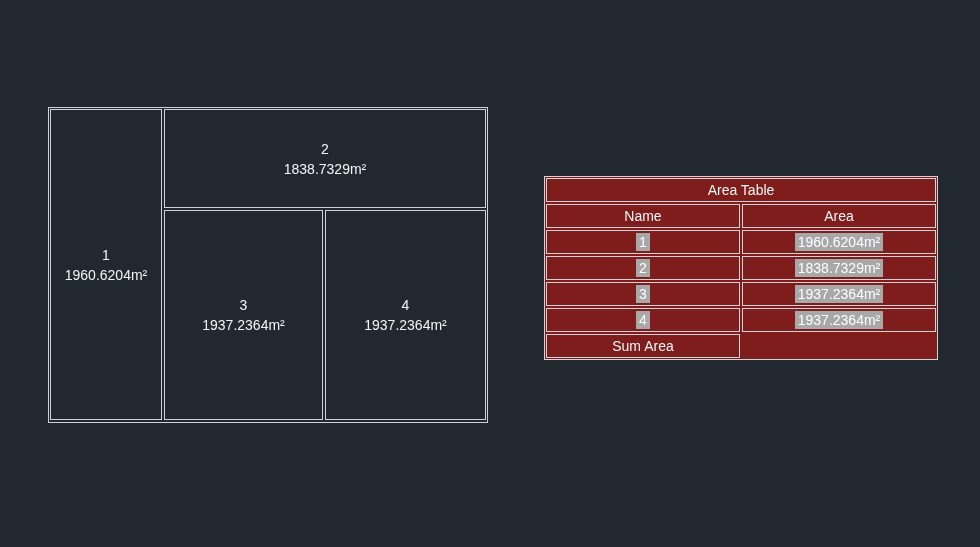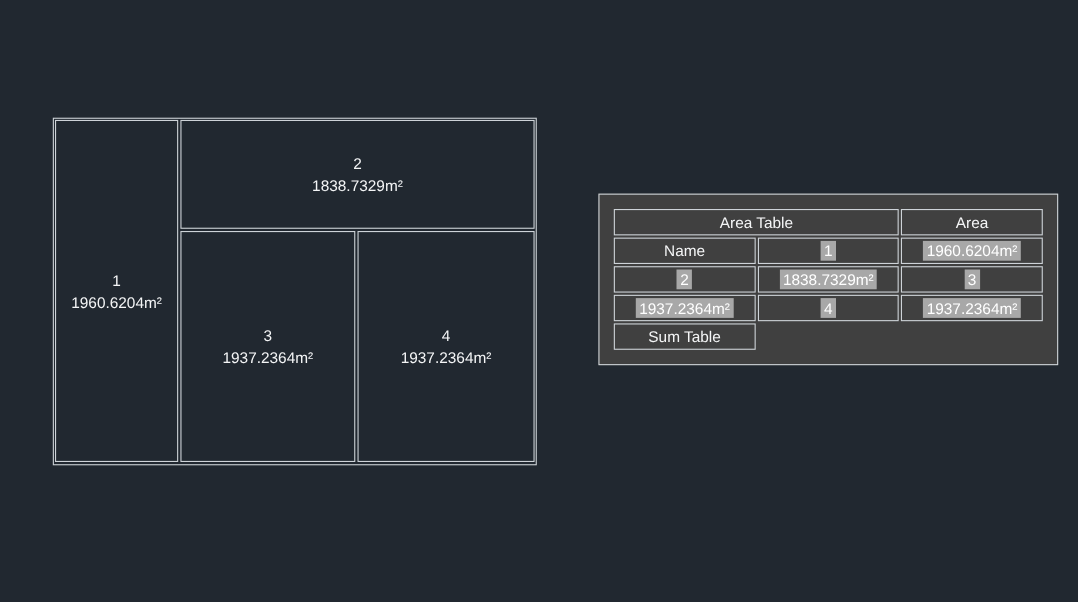--- a/index.html
+++ b/index.html
@@ -47,26 +47,26 @@
     color: #f4f5f6;
     white-space: nowrap;
   }
 
   
   .area-table {
     position: absolute;
     left: 544px; top: 176px;
     width: 390px;
     border: 1px solid #ced3d8;
-    padding: 13px;
+    padding: 1px;
     display: grid;
-    grid-template-columns: 1fr 1fr 1fr;
+    grid-template-columns: 1fr 1fr;
     gap: 2px;
     box-sizing: content-box;
-    background: #404040;
+    background: #7f1d1d;
   }
   .cell {
     border: 1px solid #ced3d8;
     height: 22px;
     display: flex;
     align-items: center;
     justify-content: center;
     font-size: 14px;
     color: #f4f5f6;
     overflow: hidden;
@@ -107,24 +107,24 @@
     <div class="p-area">1937.2364m²</div>
   </div>
 
   <div class="area-table">
 
     <div class="cell title">
       <span>Area Table</span>
     </div>
 
     <div class="cell">
-      <span>Area</span>
+      <span>Name</span>
     </div>
     <div class="cell">
-      <span>Name</span>
+      <span>Area</span>
     </div>
 
     <div class="cell">
       <span class="field-highlight">1</span>
     </div>
     <div class="cell">
       <span class="field-highlight">1960.6204m²</span>
     </div>
 
     <div class="cell">
@@ -142,17 +142,17 @@
     </div>
 
     <div class="cell">
       <span class="field-highlight">4</span>
     </div>
     <div class="cell">
       <span class="field-highlight">1937.2364m²</span>
     </div>
 
     <div class="cell">
-      <span>Sum Table</span>
+      <span>Sum Area</span>
     </div>
 
   </div>
 </div>
 
 </body></html>

